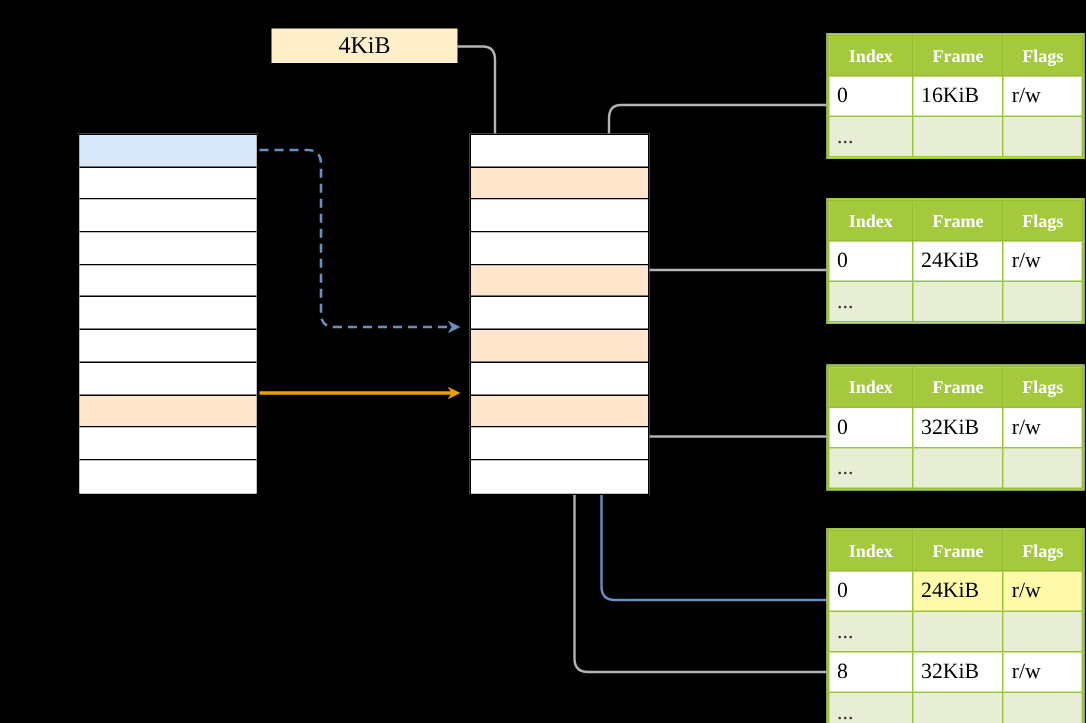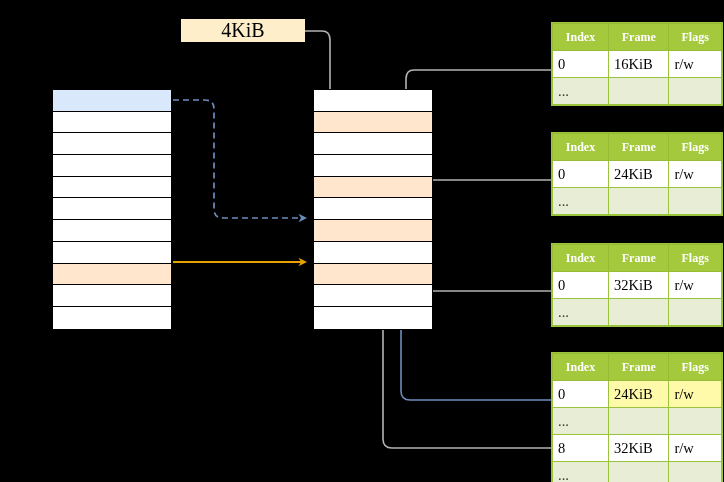--- a/index.html
+++ b/index.html
@@ -10,21 +10,21 @@
 
   
   .col{position:absolute;width:120px;border:1.4px solid #000;box-sizing:border-box;background:#fff;}
   .cell{height:21.7px;box-sizing:border-box;border-bottom:1.4px solid #000;background:#fff;}
   .cell:last-child{border-bottom:none;}
   .cell.blue{background:#dae8fc;}
   .cell.orange{background:#ffe6cc;}
 
   
   .label-box{position:absolute;box-sizing:border-box;background:#ffeeca;
-             color:#000;font-size:20px;text-align:center;line-height:23px;height:23px;}
+             color:#000;font-size:16px;text-align:center;line-height:23px;height:23px;}
 
   
   .ftable{position:absolute;border:1.4px solid #9ac43b;border-collapse:collapse;
           background:#fff;box-sizing:border-box;}
   .ftable table{border-collapse:collapse;width:100%;}
   .ftable th{background:#a5c93c;color:#fff;font-weight:bold;font-size:12px;
              text-align:center;padding:2px 10px;border:1px solid #96bb34;height:22px;}
   .ftable td{font-size:14.5px;color:#000;text-align:left;padding:1px 5px;
              border:1px solid #9ac43b;height:24px;background:#fff;}
   .ftable tr.alt td{background:#e8eed5;color:#3b3b28;}

